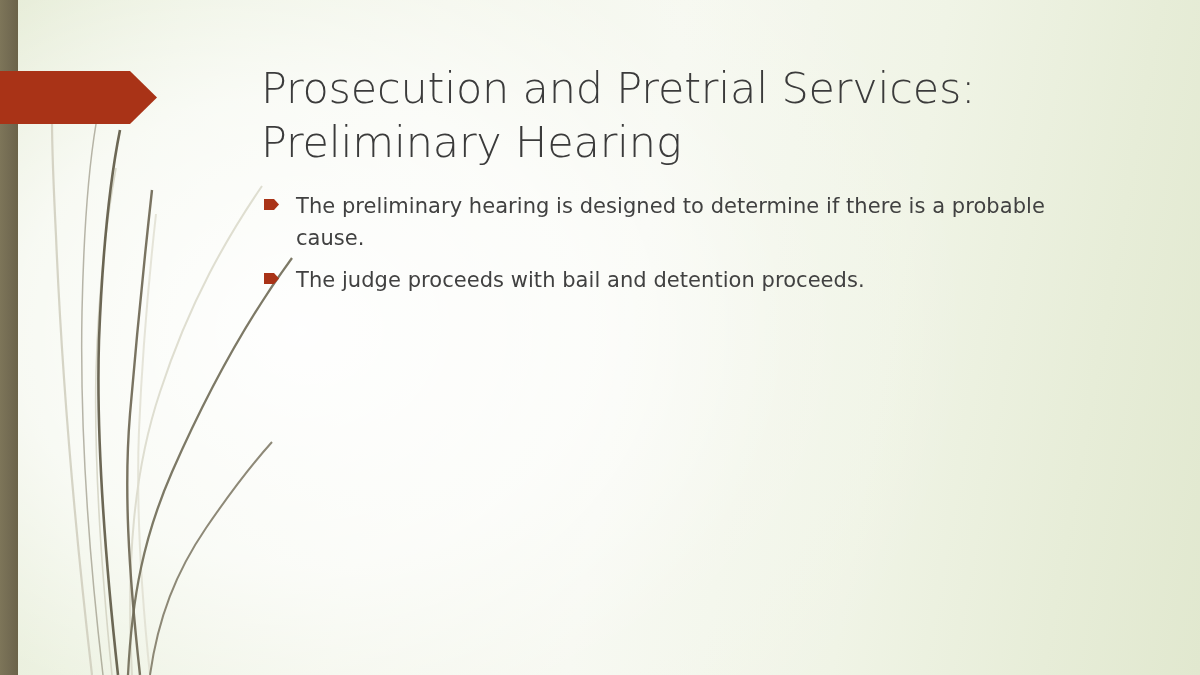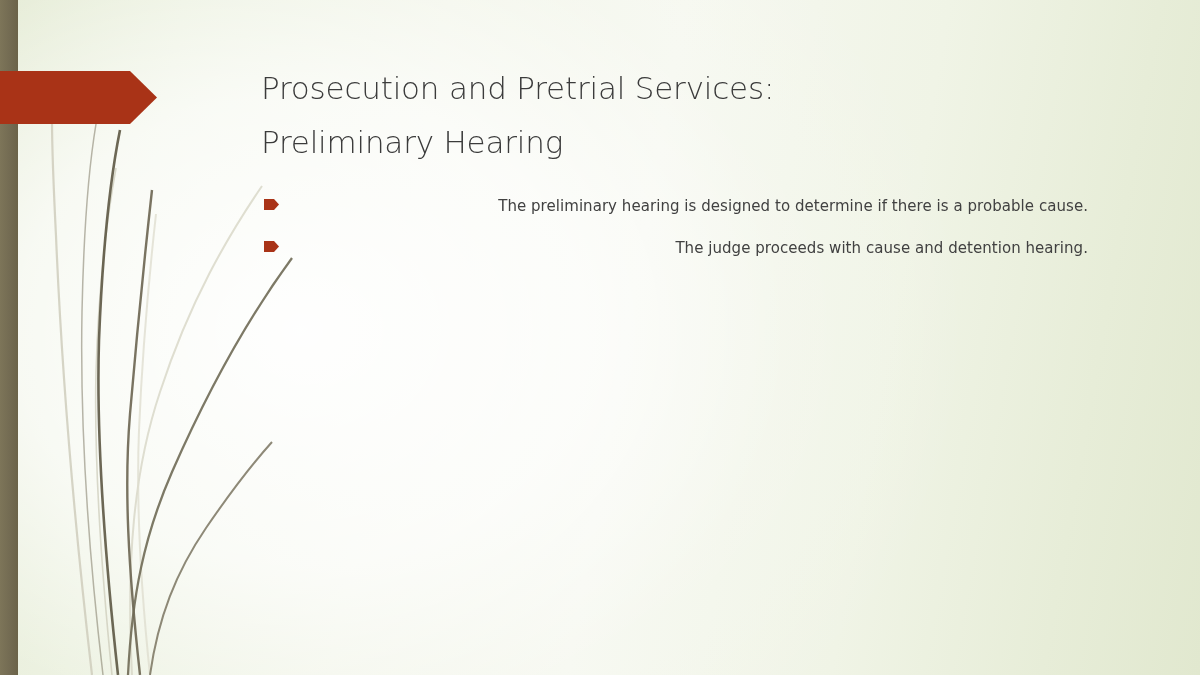--- a/index.html
+++ b/index.html
@@ -62,21 +62,21 @@
   }
 
   
   .title {
     position: absolute;
     left: 261px;
     top: 61px;
     width: 860px;
     color: #3b3b3b;
     font-family: "DejaVu Sans", sans-serif;
-    font-size: 31px;
+    font-size: 43px;
     font-weight: 300;
     line-height: 54px;
     letter-spacing: -0.2px;
     white-space: pre-line;
   }
 
   
   .body-list {
     position: absolute;
     left: 258px;
@@ -85,25 +85,24 @@
     margin: 0;
     padding: 0;
     list-style: none;
   }
   .bullet-row {
     position: relative;
     padding-left: 38px;
     margin-bottom: 10px;
     color: #414141;
     font-family: "DejaVu Sans", sans-serif;
-    font-size: 15px;
+    font-size: 21px;
     font-weight: 400;
     line-height: 32px;
     letter-spacing: 0.05px;
-    text-align: right;
   }
   .bullet-marker {
     position: absolute;
     left: 6px;
     top: 9px;
     width: 15px;
     height: 11px;
   }
 </style>
 </head>
@@ -138,17 +137,17 @@
     <li class="bullet-row">
       <svg class="bullet-marker" viewBox="0 0 15 11">
         <polygon points="0,0 10,0 15,5.5 10,11 0,11" fill="#a93317"></polygon>
       </svg>
       <span>The preliminary hearing is designed to determine if there is a probable cause.</span>
     </li>
     <li class="bullet-row">
       <svg class="bullet-marker" viewBox="0 0 15 11">
         <polygon points="0,0 10,0 15,5.5 10,11 0,11" fill="#a93317"></polygon>
       </svg>
-      <span>The judge proceeds with cause and detention hearing.</span>
+      <span>The judge proceeds with bail and detention proceeds.</span>
     </li>
   </ul>
 
 </div>
 
 </body></html>

